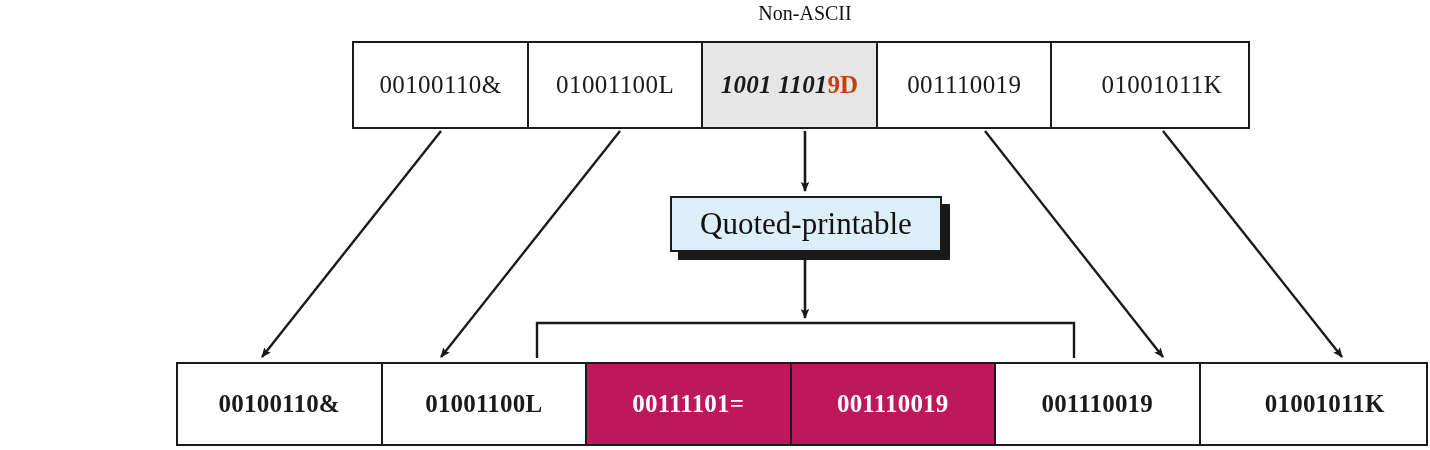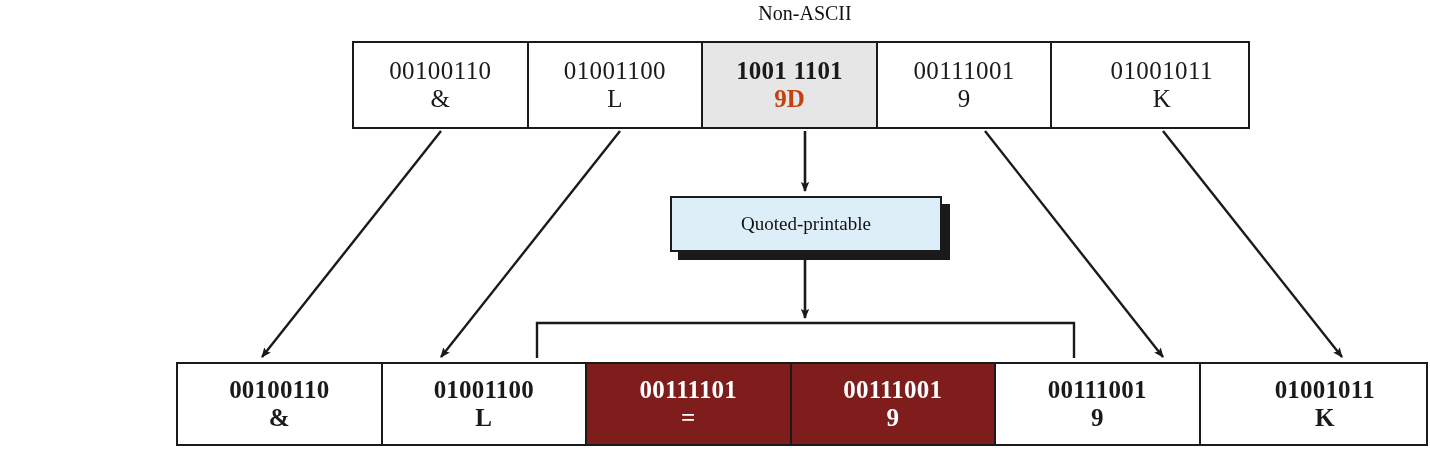--- a/index.html
+++ b/index.html
@@ -73,21 +73,21 @@
   #strip-bottom {
     left: 176px;
     top: 362px;
     width: 1252px;
     height: 84px;
   }
   .cell {
     box-sizing: border-box;
     flex: 1 1 0;
     display: flex;
-    flex-direction: column;
+    flex-direction: row;
     align-items: center;
     justify-content: center;
     border-right: 2.5px solid #1a1a1a;
     background: #ffffff;
     padding: 4px;
   }
   .cell:last-child {
     border-right: none;
     margin-left: 23px;
   }
@@ -105,33 +105,34 @@
   #strip-top .cell .bits,
   #strip-top .cell .glyph {
     font-weight: 400;
   }
   #strip-top .cell.highlight {
     background: #e6e6e6;
   }
   #strip-top .cell.highlight .bits {
     font-weight: 700;
     letter-spacing: 0.2px;
+    font-style: italic;
   }
   #strip-top .cell.highlight .glyph {
     font-weight: 700;
     color: #c2410c;
   }
   
   #strip-bottom .cell .bits,
   #strip-bottom .cell .glyph {
     font-weight: 700;
     letter-spacing: 0.2px;
   }
   #strip-bottom .cell.encoded {
-    background: #7f1d1d;
+    background: #be185d;
     color: #ffffff;
   }
   #strip-bottom .cell.encoded .bits,
   #strip-bottom .cell.encoded .glyph {
     color: #ffffff;
   }
 
   
   #process-shadow {
     position: absolute;
@@ -146,21 +147,21 @@
     left: 670px;
     top: 196px;
     width: 272px;
     height: 56px;
     box-sizing: border-box;
     border: 2.5px solid #1a1a1a;
     background: #ddeef8;
     display: flex;
     align-items: center;
     justify-content: center;
-    font-size: 19px;
+    font-size: 31px;
     color: #111111;
   }
 </style>
 </head>
 <body>
 
 <div id="diagram">
 
   <svg class="svg-layer" viewBox="0 0 1430 450" width="1430" height="450" aria-hidden="true">
     <defs>

